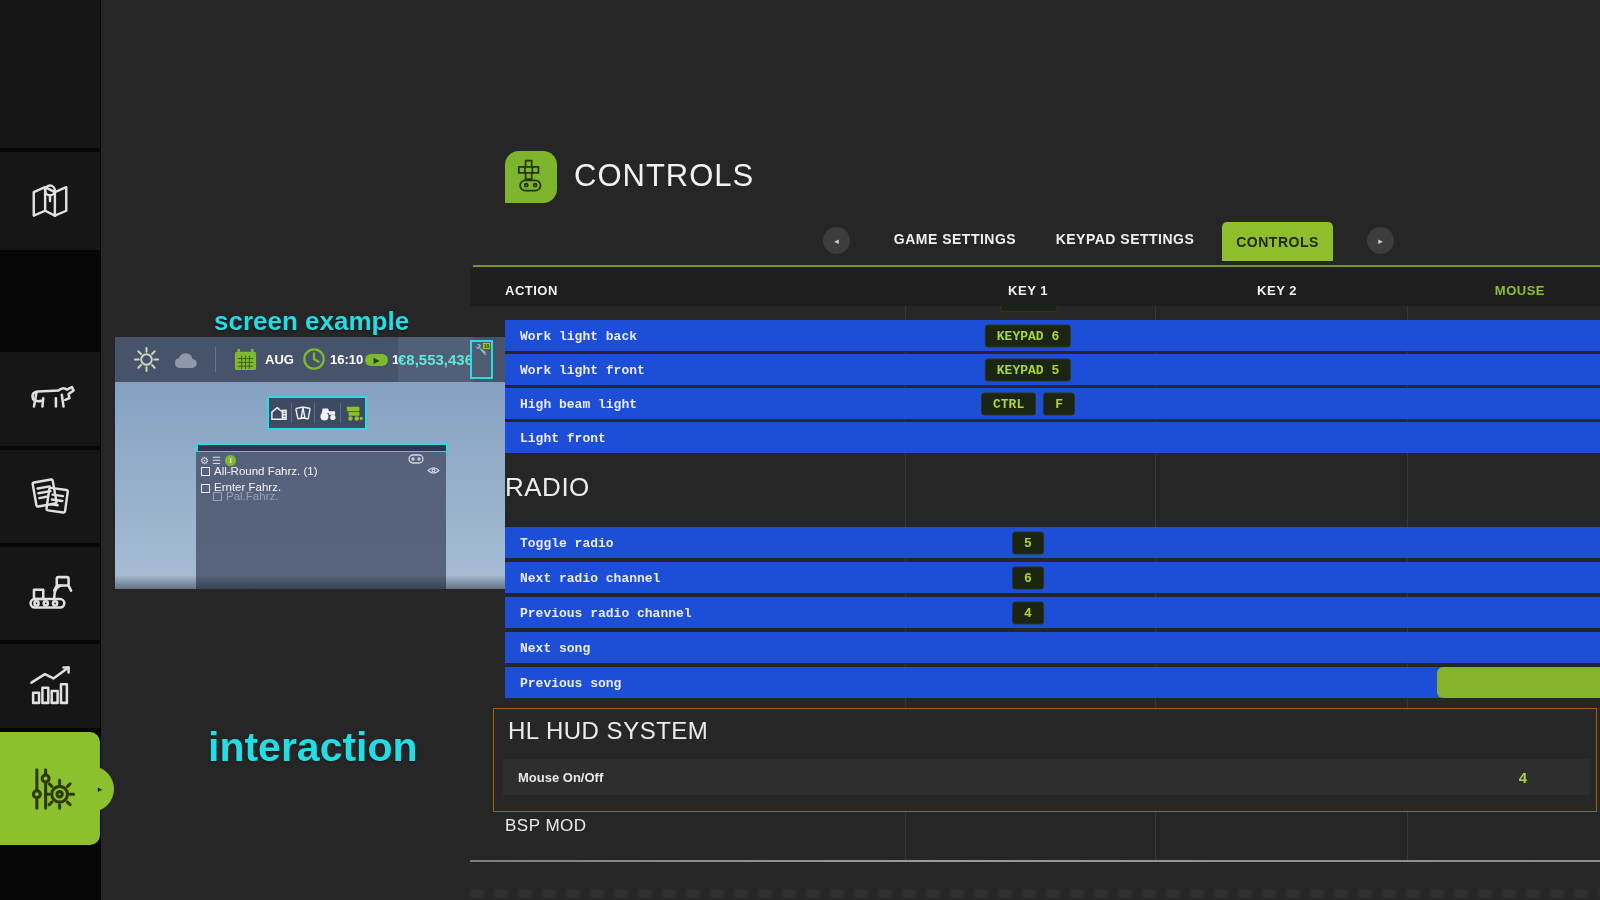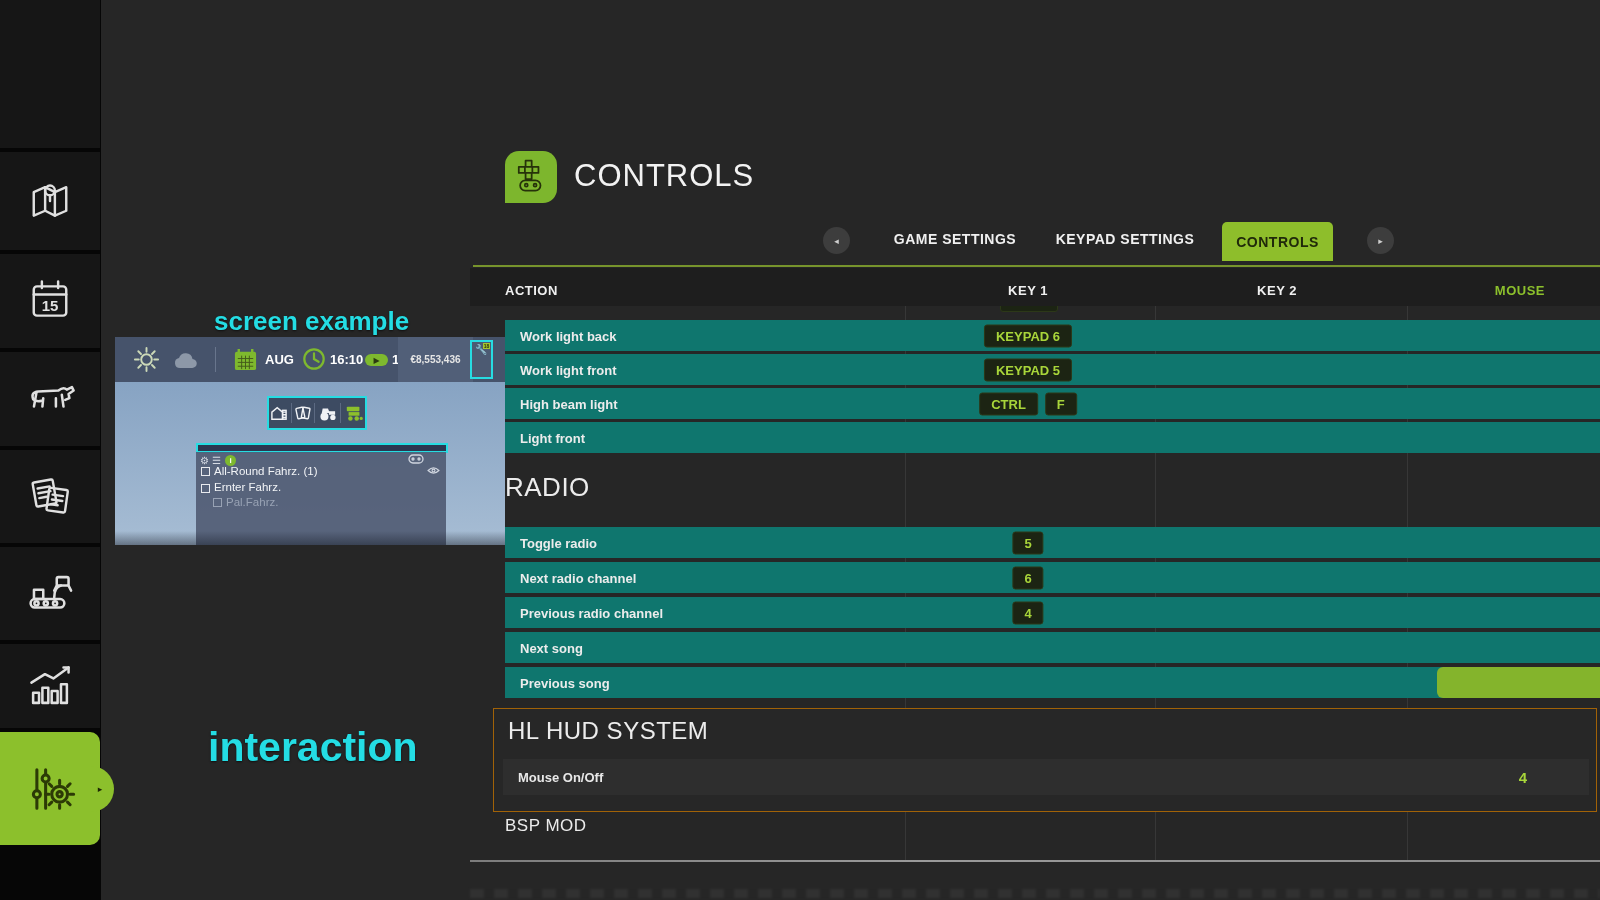--- a/index.html
+++ b/index.html
@@ -35,21 +35,21 @@
   #tab-active { left:1222px; top:222px; width:111px; height:39px; background:#8ebe2b; border-radius:5px 5px 0 0;
     display:flex; align-items:center; justify-content:center; }
   #tab-active span { color:#20290a; font-size:14px; font-weight:bold; letter-spacing:0.5px; }
   #tab-underline { left:473px; top:265px; width:1127px; height:2px; background:#77942c; }
 
   
   #thead-band { left:470px; top:268px; width:1130px; height:38px; background:#1e1e1e; }
   .th { font-size:13px; font-weight:bold; letter-spacing:0.5px; color:#f0f0f0; top:283px; }
   .col-line { width:1px; top:306px; height:556px; background:rgba(255,255,255,0.08); }
 
-  .trow { position:absolute; left:505px; width:1095px; height:31px; background:#0f766e; }
+  .trow { position:absolute; left:505px; width:1095px; height:31px; background:#1d4ed8;font-family:Liberation Mono, monospace; }
   .trow .act { position:absolute; left:15px; top:50%; transform:translateY(-50%);
     font-size:13px; font-weight:bold; color:#ececec; }
   .trow .keys { position:absolute; left:523px; top:50%; transform:translate(-50%,-50%);
     display:flex; gap:7px; }
   .kbd { background:#1c2413; border:1px solid #2c3818; border-radius:3px;
     color:#a8d53a; font-size:13px; font-weight:bold; padding:3px 11px; min-width:14px; text-align:center; }
   #partial-badge { left:1000px; top:306px; width:58px; height:8px; overflow:hidden; }
   #partial-badge .kbd { position:absolute; top:-16px; left:0; width:58px; height:22px; }
 
   .sec-title { position:absolute; left:505px; font-size:26px; font-weight:400; color:#ececec; letter-spacing:0.5px; }
@@ -68,27 +68,27 @@
     background:linear-gradient(90deg,#7c7c7c,#9a9a9a 40%,#8a8a8a); }
   #bottom-fade { left:470px; top:889px; width:1130px; height:9px; opacity:0.55;
     background:repeating-linear-gradient(90deg,#3a3a3a 0 14px,#262626 14px 24px); filter:blur(1px); }
 
   
   .cyan-note { color:#24dde4; font-weight:bold; text-shadow:0 1px 2px rgba(0,0,0,.6); }
   #note-screen-example { left:214px; top:306px; font-size:26px; }
   #note-interaction { left:208px; top:724px; font-size:41px; }
 
   
-  #shot { left:115px; top:337px; width:390px; height:208px; overflow:hidden;
+  #shot { left:115px; top:337px; width:390px; height:252px; overflow:hidden;
     background:linear-gradient(#7e9cbe, #a7bdd4); }
   #shot-topbar { position:absolute; left:0; top:0; width:390px; height:45px; background:#46536b;
     display:flex; align-items:center; }
   #money-sec { position:absolute; left:283px; top:0; width:75px; height:45px; background:#515f78;
     display:flex; align-items:center; justify-content:center; }
-  #money-val { font-size:10px; font-weight:bold; color:#e5e5e5; }
+  #money-val { font-size:15px; font-weight:bold; color:#5eead4; }
   .hud-txt { font-size:13px; font-weight:bold; color:#ffffff; }
   #hud-divider { position:absolute; left:100px; top:10px; width:1px; height:25px; background:#68758c; }
   #hud-pill { position:absolute; left:250px; top:17px; width:23px; height:12px; background:#7eb92e;
     border-radius:6px; display:flex; align-items:center; justify-content:center; }
   #hud-pill span { color:#2c3a10; font-size:8px; }
   #shot-cyanbox { position:absolute; left:355px; top:3px; width:23px; height:39px;
     border:2px solid #27dce2; background:#4c5a72; }
   #shot-cyanbox .wrench { position:absolute; left:3px; top:2px; font-size:10px; color:#b9c2cf; }
   #shot-cyanbox .dot { position:absolute; right:1px; top:1px; width:7px; height:6px; background:#a6c42e; font-size:5px; color:#2a330a; font-weight:bold; text-align:center; line-height:6px; }
 
@@ -126,30 +126,20 @@
     <span>
       <svg width="52" height="52" viewBox="0 0 64 64" fill="none" stroke="#e0e0e0" stroke-width="3" stroke-linejoin="round" stroke-linecap="round">
         <path d="M12 21 L26 15 L38 21 L52 15 V44 L38 50 L26 44 L12 50 Z"></path>
           <path d="M26 15 V44 M38 21 V50"></path>
         <circle cx="32" cy="19" r="6"></circle>
           <path d="M32 25 L32 32"></path>
       </svg>
       </span>
   </div>
 
-  <div class="side-item" style="top:254px;height:94px;">
-    <span>
-      <svg width="52" height="52" viewBox="0 0 64 64" fill="none" stroke="#e0e0e0" stroke-width="3" stroke-linecap="round">
-        <rect x="12" y="14" width="40" height="36" rx="4"></rect>
-          <path d="M12 24 H52"></path>
-        <path d="M22 8 V16 M42 8 V16"></path>
-      </svg>
-      </span>
-    <span class="cal-day">15</span>
-  </div>
 
   <div class="side-item" style="top:352px;height:94px;">
     <span>
       <svg width="54" height="54" viewBox="0 0 64 64" fill="none" stroke="#e0e0e0" stroke-width="3" stroke-linejoin="round" stroke-linecap="round">
         <path d="M12 32 q-3 -8 6 -9 l24 -1 q6 -5 10 -1 l6 -3 2 4 -6 4 1 5 -5 2"></path>
         <path d="M16 24 l-3 17 M23 41 l1 -10 M39 41 l0 -10 M46 27 l2 14"></path>
         <path d="M12 32 q4 4 10 2"></path>
       </svg>
       </span>
   </div>
@@ -425,21 +415,21 @@
       </span>
 
     <div class="veh-item" style="top:13px;">
       <span class="chk"></span>
       <span>All-Round Fahrz. (1)</span>
     </div>
     <div class="veh-item" style="top:29px;align-items:flex-end;">
       <span class="chk"></span>
       <span>Ernter Fahrz.</span>
     </div>
-    <div class="veh-item faded" style="top:44px;padding-left:12px;">
+    <div class="veh-item faded" style="top:38px;padding-left:12px;">
       <span class="chk"></span>
       <span>Pal.Fahrz.</span>
     </div>
 
 
     <span class="handle" style="left:-1px;bottom:-3px;"></span>
     <span class="handle" style="right:-1px;bottom:-3px;"></span>
   </div>
 
   <div id="shot-fade"></div>

